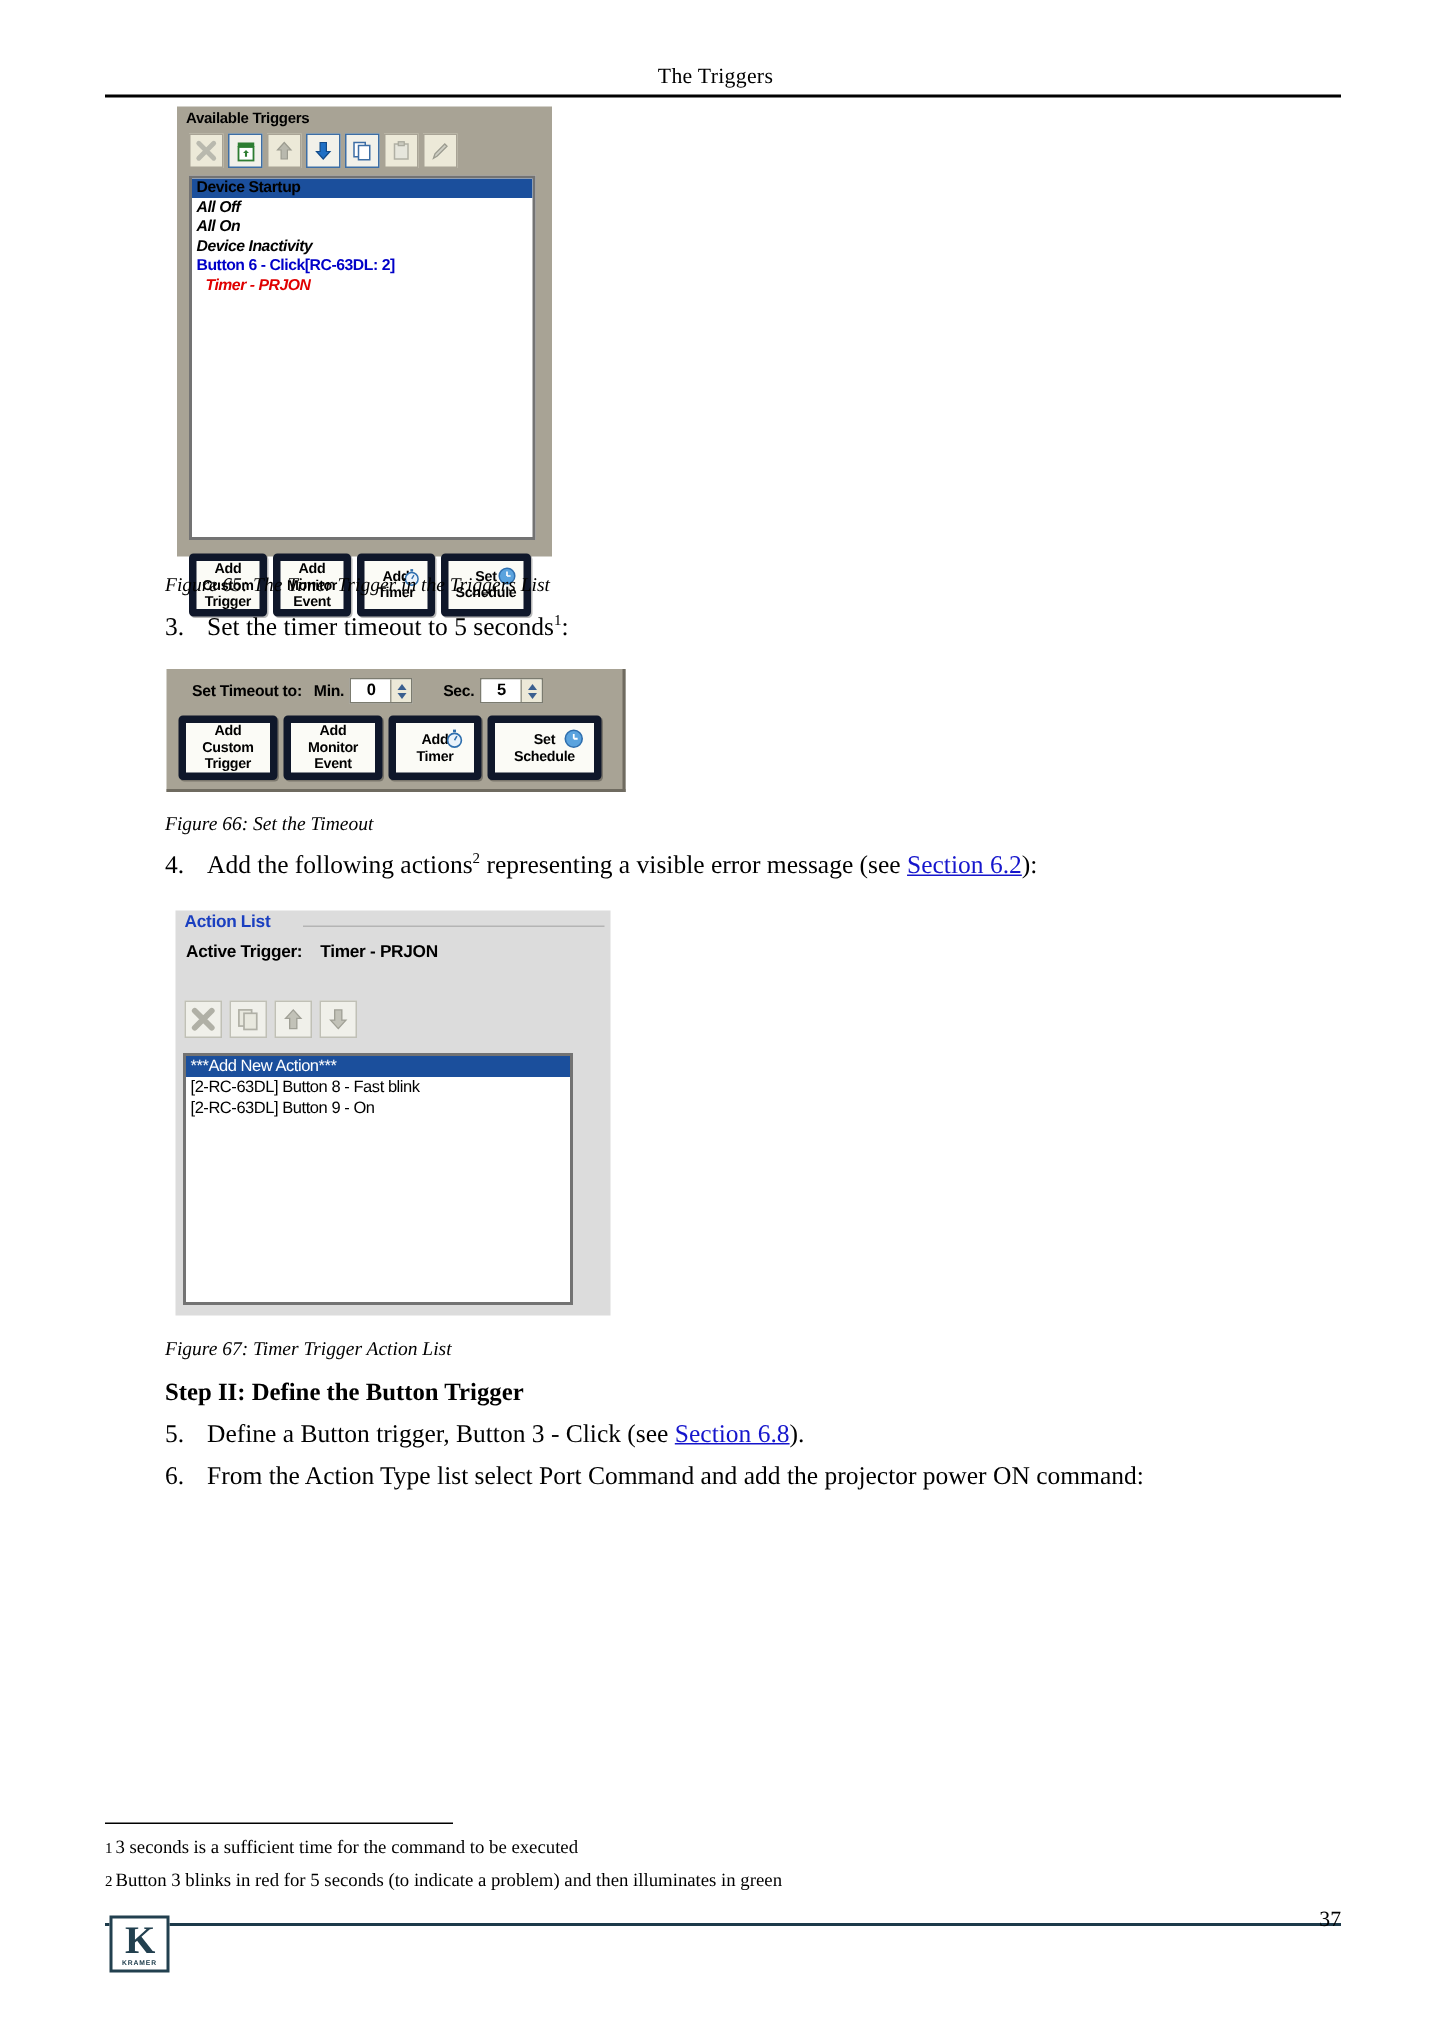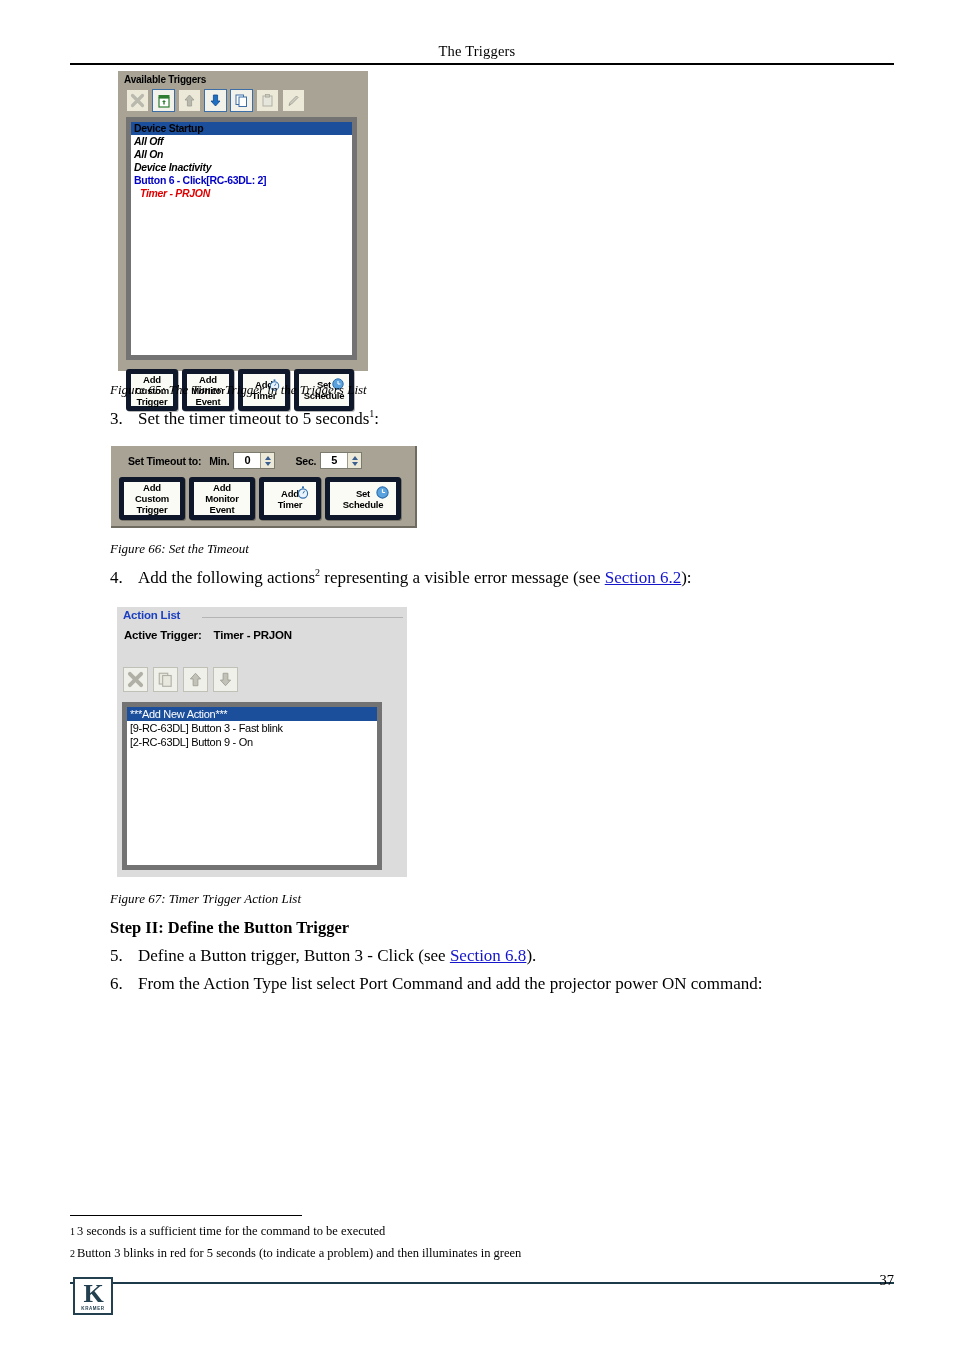--- a/index.html
+++ b/index.html
@@ -70,21 +70,21 @@
     justify-content: center;
     padding: 0;
   }
   .tbtn.enabled-blue { border: 1px solid #3d6ea5; background: #f2f1ea; }
   .tbtn.enabled-green { border: 1px solid #3d6ea5; background: #f2f1ea; }
   .tbtn svg { display: block; }
 
   .listbox {
     position: absolute;
     background: #ffffff;
-    border: 5px solid #737373;
+    border: 2px solid #737373;
     overflow: hidden;
   }
   .listbox .li {
     font-family: "Liberation Sans", sans-serif;
     font-size: 10.5px;
     line-height: 13px;
     padding: 0 2px 0 3px;
     white-space: nowrap;
     letter-spacing: -0.3px;
   }
@@ -514,21 +514,21 @@
     </div>
     <div class="tbtn" style="background:#f0f0ea; border:1px solid #c0c0b6; width:25px; height:25px;">
       <svg width="17" height="17" viewBox="0 0 15 15">
         <path d="M7.5 13 L12 8 H9.6 V2 H5.4 V8 H3 Z" fill="#c2c2b8" stroke="#a0a096" stroke-width="0.8"></path>
       </svg>
     </div>
   </div>
 
   <div class="listbox" style="left:5px; top:95px; width:260px; height:168px;">
     <div class="li" style="background:#1b4f9c; color:#ffffff; font-size:11px; line-height:14px;">***Add New Action***</div>
-    <div class="li" style="font-size:11px; line-height:14px;">[9-RC-63DL] Button 3 - Fast blink</div>
+    <div class="li" style="font-size:11px; line-height:14px;">[2-RC-63DL] Button 8 - Fast blink</div>
     <div class="li" style="font-size:11px; line-height:14px;">[2-RC-63DL] Button 9 - On</div>
   </div>
 </div>
 
 <div class="caption" style="left:110px; top:891px;">Figure 67: Timer Trigger Action List</div>
 
 <div class="stephead" style="left:110px; top:918px;">Step II: Define the Button Trigger</div>
 
 <div class="numstep" style="left:110px; top:946px;">
   <span class="num">5.</span><span>Define a Button trigger, Button 3 - Click (see </span><a class="lnk" href="#">Section 6.8</a><span>).</span>

